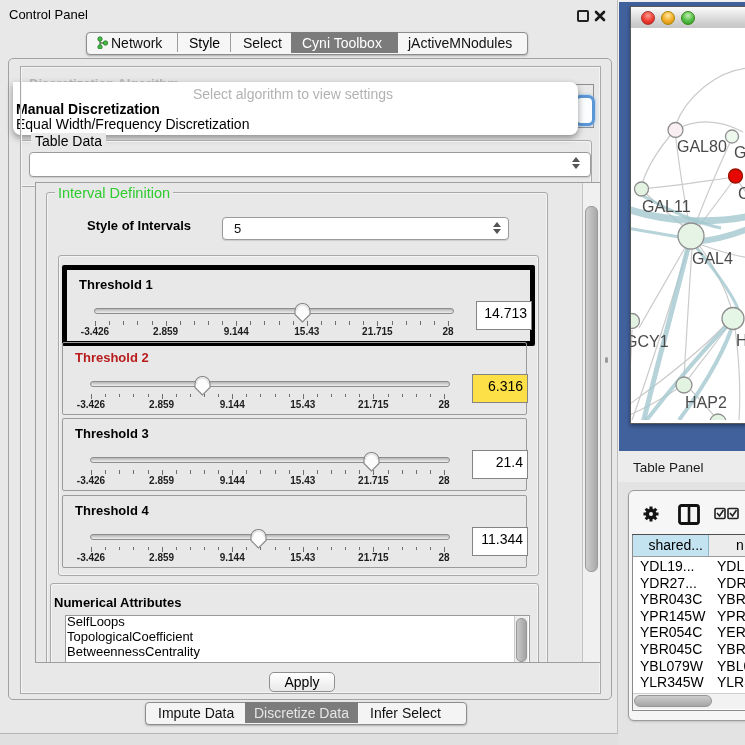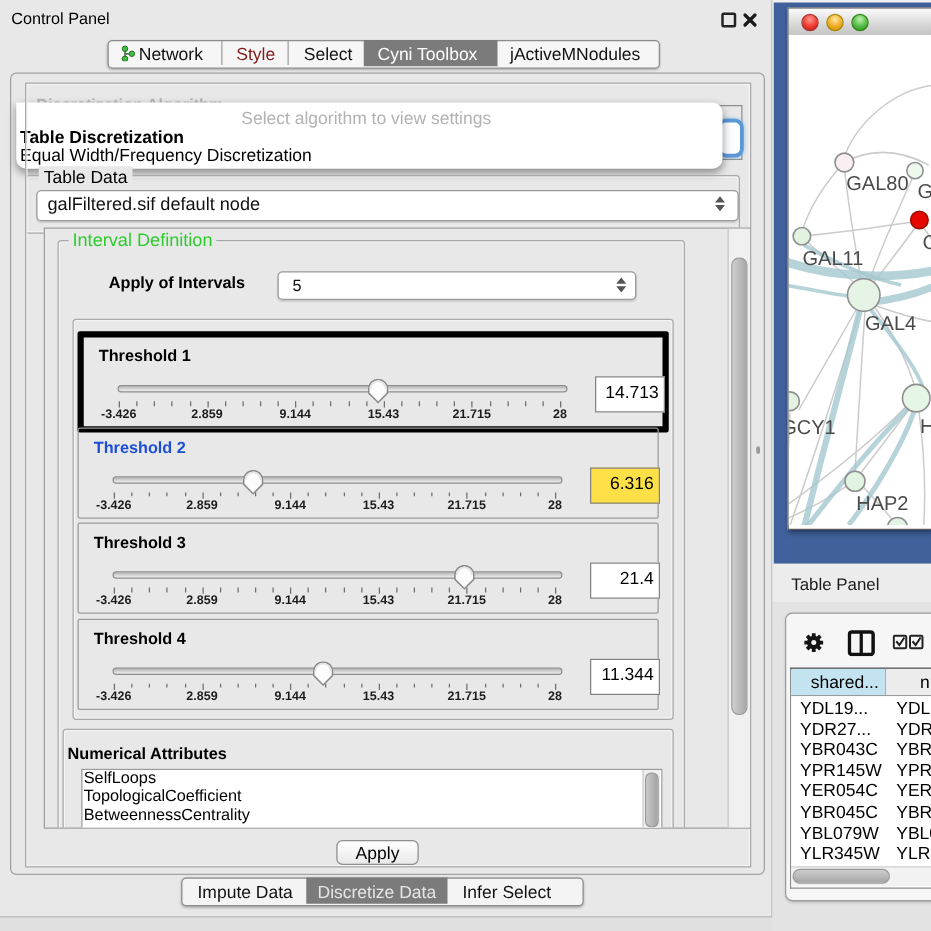--- a/index.html
+++ b/index.html
@@ -32,54 +32,53 @@
      border:1px solid #8d8d8d;border-radius:4px;box-shadow:0 1px 2px rgba(0,0,0,0.25);overflow:hidden;"></div>
 <div class="abs" style="left:87px;top:33px;width:91px;height:19px;"></div>
 <svg class="abs" style="left:96px;top:36px;" width="13" height="13">
   <path d="M4,3 L4,11 M4,7 L9,7" stroke="#557755" stroke-width="1.4"></path>
   <circle cx="4" cy="3" r="2.2" fill="#44bb44" stroke="#227722" stroke-width="0.8"></circle>
   <circle cx="4" cy="11" r="2.2" fill="#44bb44" stroke="#227722" stroke-width="0.8"></circle>
   <circle cx="9.5" cy="7" r="2.2" fill="#44bb44" stroke="#227722" stroke-width="0.8"></circle>
 </svg>
 <div class="lbl" style="left:111px;top:35px;font-size:14px;color:#111;">Network</div>
 <div class="abs" style="left:177px;top:33px;width:1px;height:19px;background:#9d9d9d;"></div>
-<div class="lbl" style="left:189px;top:35px;font-size:14px;color:#7f1d1d;">Style</div>
+<div class="lbl" style="left:189px;top:35px;font-size:14px;color:#000000;">Style</div>
 <div class="abs" style="left:230px;top:33px;width:1px;height:19px;background:#9d9d9d;"></div>
 <div class="lbl" style="left:243px;top:35px;font-size:14px;color:#111;">Select</div>
 <div class="abs" style="left:291px;top:32px;width:107px;height:21px;background:#7b7b7b;"></div>
 <div class="lbl" style="left:302px;top:35px;font-size:14px;color:#fff;">Cyni Toolbox</div>
 <div class="lbl" style="left:408px;top:35px;font-size:14px;color:#111;">jActiveMNodules</div>
 
 <div class="abs" style="left:8px;top:58px;width:602px;height:640px;border:1px solid #a2a2a2;
      border-radius:5px;background:#e8e8e8;"></div>
 
 <div class="abs" style="left:20px;top:84px;width:572px;height:42px;border:1px solid #8e8e8e;"></div>
 <div class="lbl" style="left:26px;top:76px;font-size:13px;font-weight:bold;color:#b8b8b8;background:#e8e8e8;padding:0 3px;">Discretization Algorithm</div>
 <div class="abs" style="left:574px;top:95px;width:15px;height:25px;border:3px solid #5b97d6;
      border-radius:7px;background:#fbfdff;box-shadow:0 0 3px #7fb2e2;"></div>
 
 <div class="abs" style="left:13px;top:82px;width:565px;height:53px;background:#ffffff;
      border-radius:0 8px 8px 8px;box-shadow:0 3px 7px rgba(0,0,0,0.4);"></div>
 <div class="lbl" style="left:193px;top:86px;font-size:14px;color:#b2b2b2;">Select algorithm to view settings</div>
-<div class="lbl" style="left:16px;top:101px;font-size:14px;font-weight:bold;color:#000;">Table Discretization</div>
+<div class="lbl" style="left:16px;top:101px;font-size:14px;font-weight:bold;color:#000;">Manual Discretization</div>
 <div class="lbl" style="left:16px;top:116px;font-size:14px;color:#000;">Equal Width/Frequency Discretization</div>
 
 <div class="etch" style="left:20px;top:140px;width:570px;height:45px;"></div>
 <div class="lbl" style="left:31px;top:133px;font-size:14px;color:#000;background:#e8e8e8;padding:0 4px;">Table Data</div>
 <div class="combo" style="left:29px;top:152px;width:560px;height:23px;line-height:22px;font-size:14.5px;">
-  <span style="padding-left:8px;">galFiltered.sif default node</span>
   <span class="spin" style="right:11px;top:4px;"></span>
 </div>
 
 <div class="etch" style="left:20px;top:66px;width:579px;height:626px;border-radius:0;"></div>
 
 <div class="abs" id="scrollpane" style="left:35px;top:182px;width:563px;height:479px;border:1px solid #9e9e9e;background:#e8e8e8;overflow:hidden;">
 <div class="etch" style="left:10px;top:9px;width:500px;height:600px;"></div>
 <div class="lbl" style="left:19px;top:2px;font-size:14.5px;color:#2ecc2e;background:#e8e8e8;padding:0 3px;">Interval Definition</div>
-<div class="lbl" style="left:51px;top:35px;font-size:13px;font-weight:bold;color:#000;">Apply of Intervals</div>
+<div class="lbl" style="left:51px;top:35px;font-size:13px;font-weight:bold;color:#000;">Style of Intervals</div>
 <div class="combo" style="left:186px;top:34px;width:285px;height:21px;line-height:21px;"><span style="padding-left:11px;">5</span><span class="spin" style="right:8px;top:4px;"></span></div>
 <div class="etch" style="left:22px;top:72px;width:479px;height:319px;"></div>
 <div class="abs" style="left:26px;top:82px;width:463px;height:71px;border:5px solid #000000;border-radius:2px;">
 <div class="lbl" style="left:12px;top:7px;font-size:13px;font-weight:bold;color:#000;">Threshold 1</div>
 <div class="abs" style="left:27px;top:38px;width:358px;height:4px;border:1px solid #8d8d8d;border-radius:3px;background:linear-gradient(#b5b5b5,#efefef);"></div>
 <div class="abs" style="left:28.0px;top:51px;width:1px;height:5px;background:#6e6e6e;"></div>
 <div class="abs" style="left:42.1px;top:51px;width:1px;height:3.5px;background:#6e6e6e;"></div>
 <div class="abs" style="left:56.2px;top:51px;width:1px;height:3.5px;background:#6e6e6e;"></div>
 <div class="abs" style="left:70.4px;top:51px;width:1px;height:3.5px;background:#6e6e6e;"></div>
 <div class="abs" style="left:84.5px;top:51px;width:1px;height:3.5px;background:#6e6e6e;"></div>
@@ -110,21 +109,21 @@
 <div class="lbl" style="left:213.8px;top:56px;width:52px;text-align:center;font-size:10px;font-weight:bold;color:#1c1c1c;">15.43</div>
 <div class="lbl" style="left:284.4px;top:56px;width:52px;text-align:center;font-size:10px;font-weight:bold;color:#1c1c1c;">21.715</div>
 <div class="lbl" style="left:355.0px;top:56px;width:52px;text-align:center;font-size:10px;font-weight:bold;color:#1c1c1c;">28</div>
 <svg class="abs" style="left:225.5px;top:33px;" width="19" height="20">
         <path d="M9.5,19 L2,11.5 L2,8 A7.5,7.5 0 0 1 17,8 L17,11.5 Z" fill="#fcfcfc" stroke="#8a8a8a" stroke-width="1.2"></path>
         <path d="M3.4,8 A6.1,6.1 0 0 1 15.6,8" fill="none" stroke="#e4e4e4" stroke-width="1.5"></path>
       </svg>
 <div class="abs" style="left:409px;top:31px;width:50px;height:27px;border:1px solid #848484;background:#fff;font-size:14px;color:#000;text-align:right;line-height:22px;padding-right:4px;">14.713</div>
 </div>
 <div class="abs" style="left:26px;top:158.5px;width:463px;height:71px;border:1px solid #9b9b9b;border-radius:2px;">
-<div class="lbl" style="left:12px;top:7px;font-size:13px;font-weight:bold;color:#1d4ed8;">Threshold 2</div>
+<div class="lbl" style="left:12px;top:7px;font-size:13px;font-weight:bold;color:#b91c1c;">Threshold 2</div>
 <div class="abs" style="left:27px;top:38px;width:358px;height:4px;border:1px solid #8d8d8d;border-radius:3px;background:linear-gradient(#b5b5b5,#efefef);"></div>
 <div class="abs" style="left:28.0px;top:51px;width:1px;height:5px;background:#6e6e6e;"></div>
 <div class="abs" style="left:42.1px;top:51px;width:1px;height:3.5px;background:#6e6e6e;"></div>
 <div class="abs" style="left:56.2px;top:51px;width:1px;height:3.5px;background:#6e6e6e;"></div>
 <div class="abs" style="left:70.4px;top:51px;width:1px;height:3.5px;background:#6e6e6e;"></div>
 <div class="abs" style="left:84.5px;top:51px;width:1px;height:3.5px;background:#6e6e6e;"></div>
 <div class="abs" style="left:98.6px;top:51px;width:1px;height:5px;background:#6e6e6e;"></div>
 <div class="abs" style="left:112.7px;top:51px;width:1px;height:3.5px;background:#6e6e6e;"></div>
 <div class="abs" style="left:126.8px;top:51px;width:1px;height:3.5px;background:#6e6e6e;"></div>
 <div class="abs" style="left:141.0px;top:51px;width:1px;height:3.5px;background:#6e6e6e;"></div>

